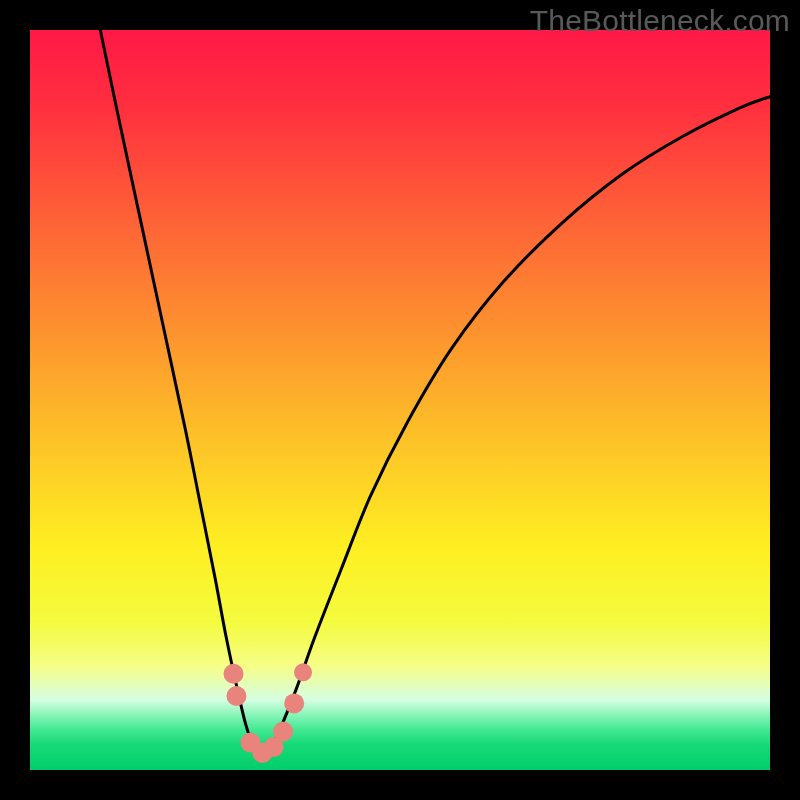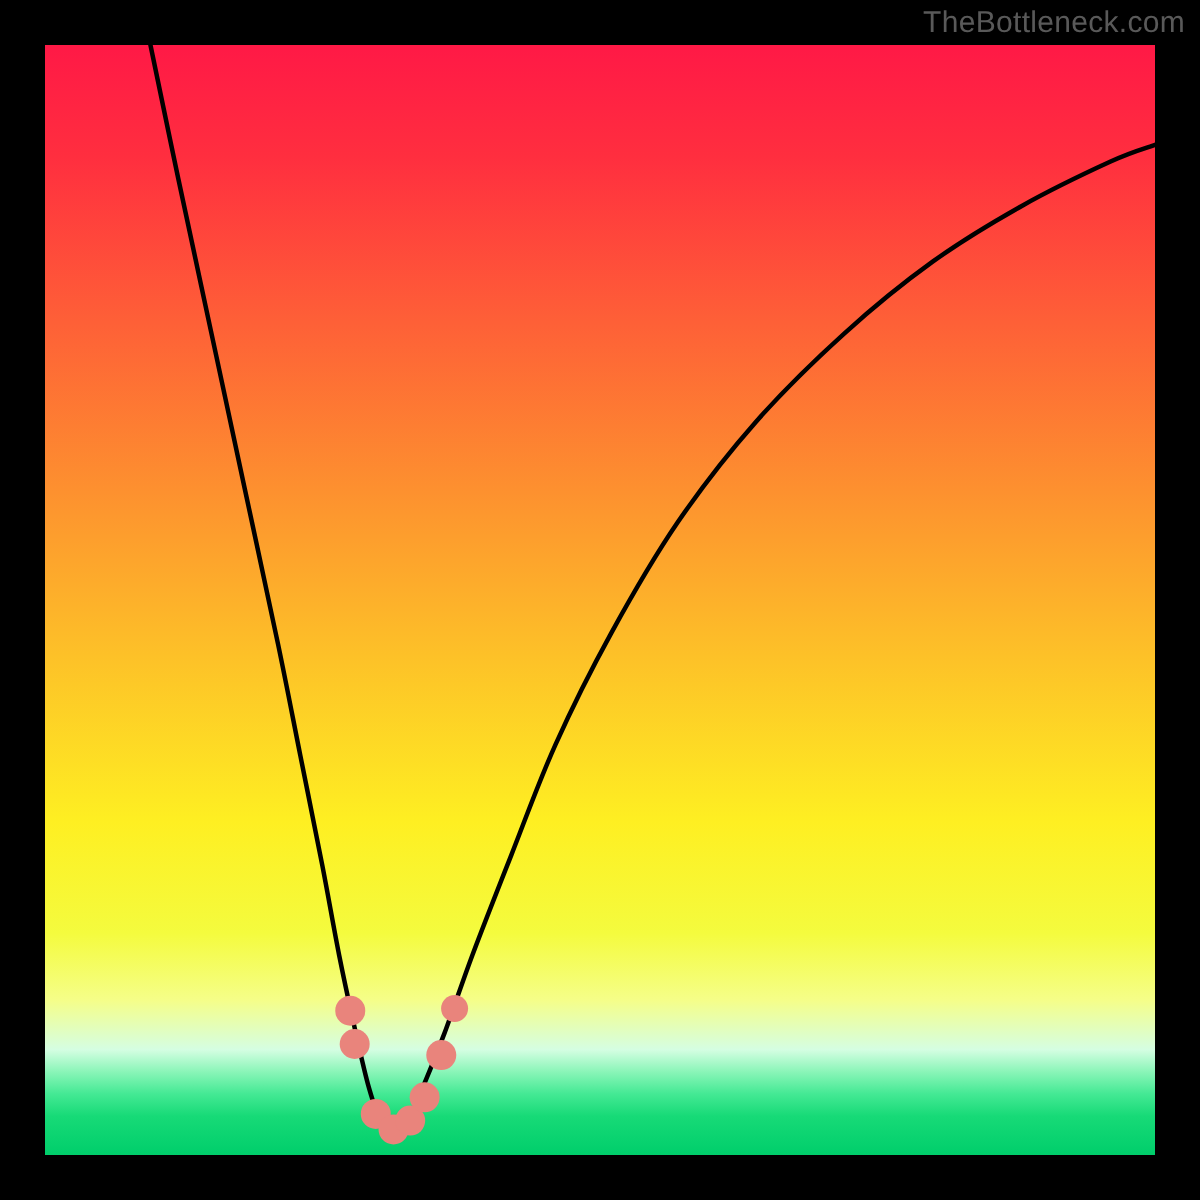--- a/index.html
+++ b/index.html
@@ -24,21 +24,21 @@
     left: 30px;
     width: 740px;
     height: 740px;
     overflow: hidden;
   }
   .watermark {
     position: absolute;
     top: 4px;
     right: 10px;
     color: #595959;
-    font-size: 20px;
+    font-size: 30px;
     font-weight: 500;
     letter-spacing: 0.2px;
   }
   svg { display: block; }
 </style>
 </head>
 <body>
 
 <div class="frame">
   <div class="plot">

